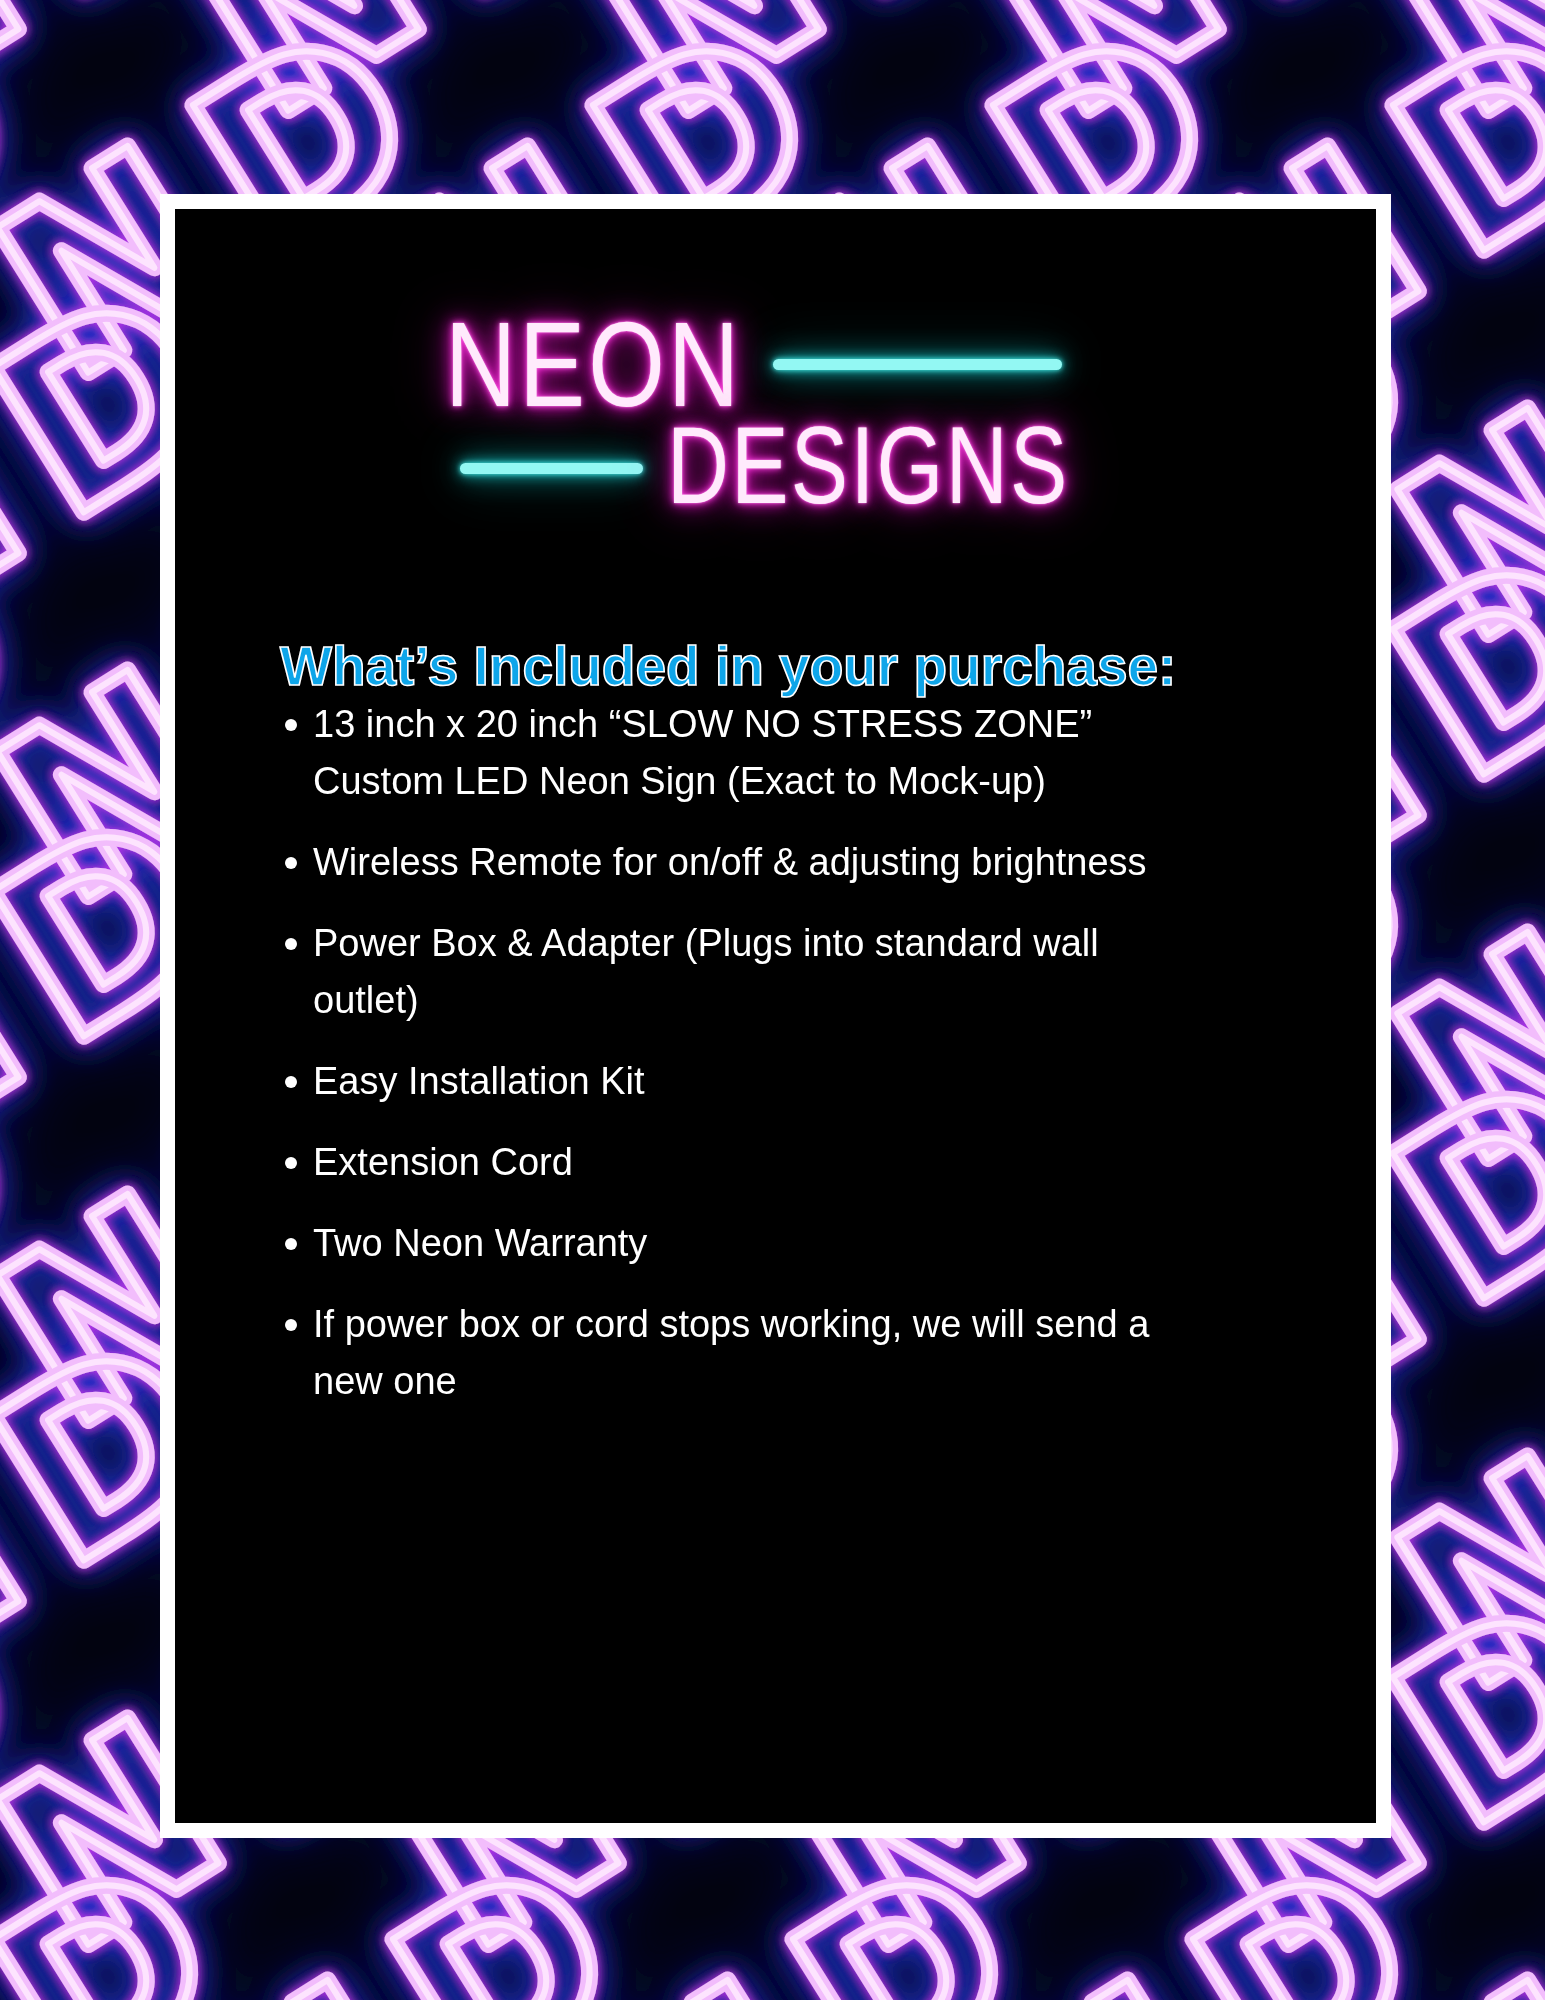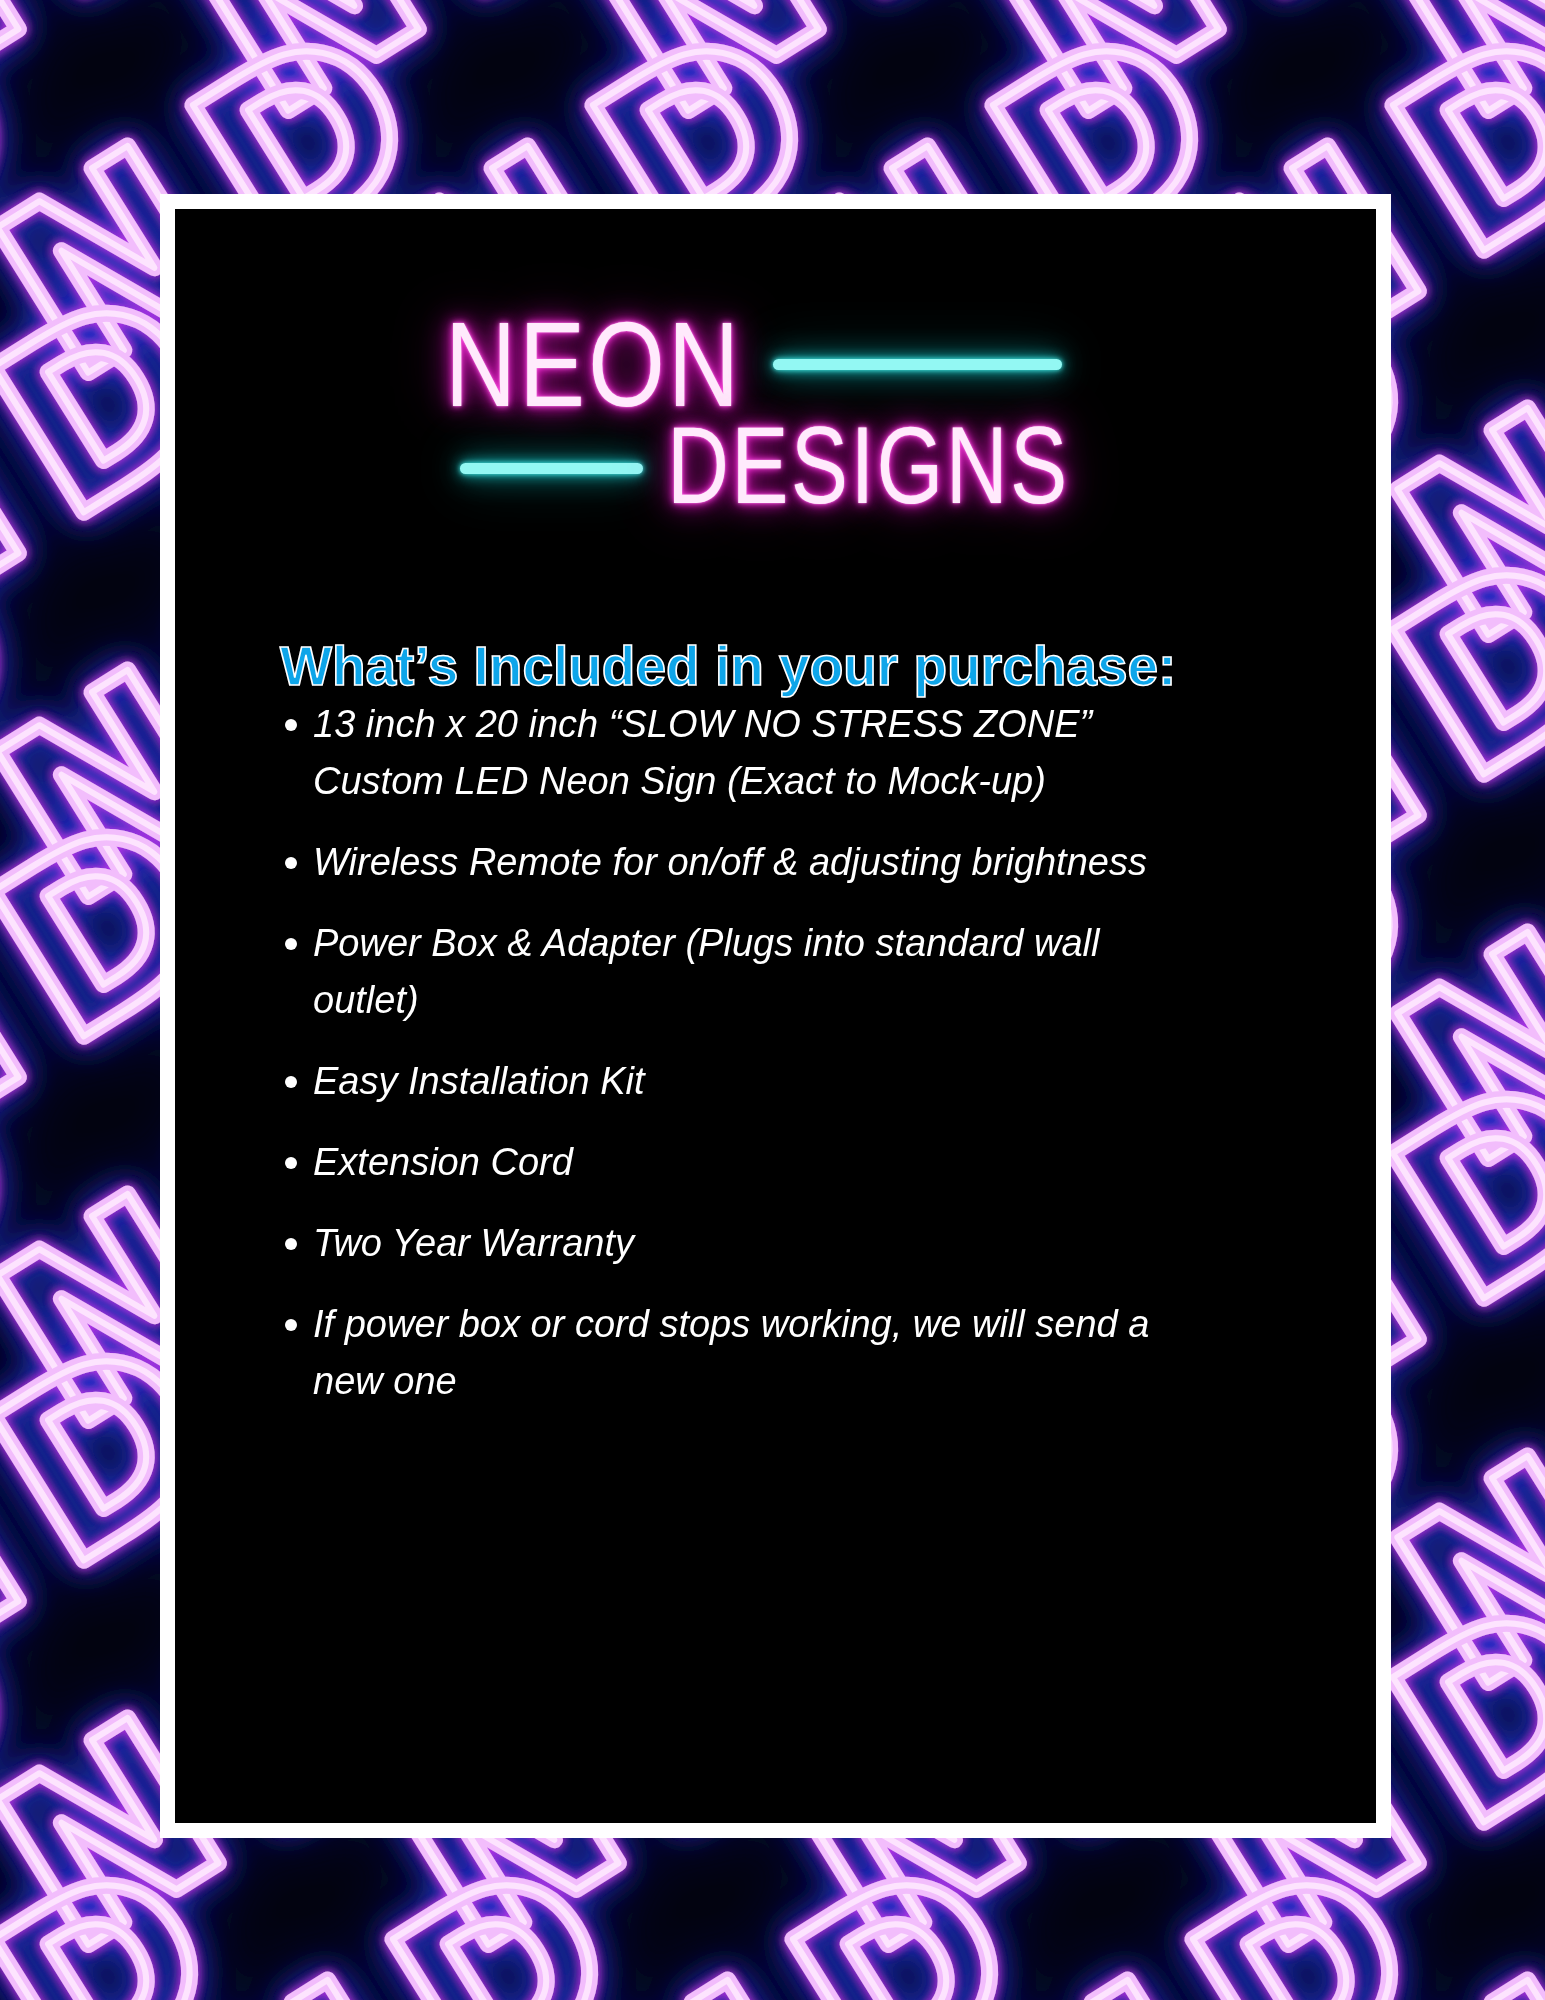--- a/index.html
+++ b/index.html
@@ -53,21 +53,21 @@
     -webkit-text-stroke:1.6px #ffffff;
   }
   
   ul.included{
     list-style:none;margin:0;padding:0;
     position:absolute;left:138px;top:487px;width:1040px;
   }
   ul.included li{
     position:relative;
     margin:0 0 24px 0;
-    color:#ffffff;font-size:38px;line-height:57px;font-style:italic;
+    color:#ffffff;font-size:38px;line-height:57px;
   }
   .bullet-dot{
     position:absolute;left:-28px;top:23px;
     width:12px;height:12px;border-radius:50%;background:#ffffff;
   }
   .li-text{white-space:pre-line;display:block;}
 </style>
 </head>
 <body>
 
@@ -195,21 +195,21 @@
         <span class="li-text">Easy Installation Kit</span>
       </li>
 
       <li>
         <span class="bullet-dot"></span>
         <span class="li-text">Extension Cord</span>
       </li>
 
       <li>
         <span class="bullet-dot"></span>
-        <span class="li-text">Two Year Warranty</span>
+        <span class="li-text">Two Neon Warranty</span>
       </li>
 
 
 
       <li>
         <span class="bullet-dot"></span>
         <span class="li-text">If power box or cord stops working, we will send a
 new one</span>
       </li>
     </ul>

